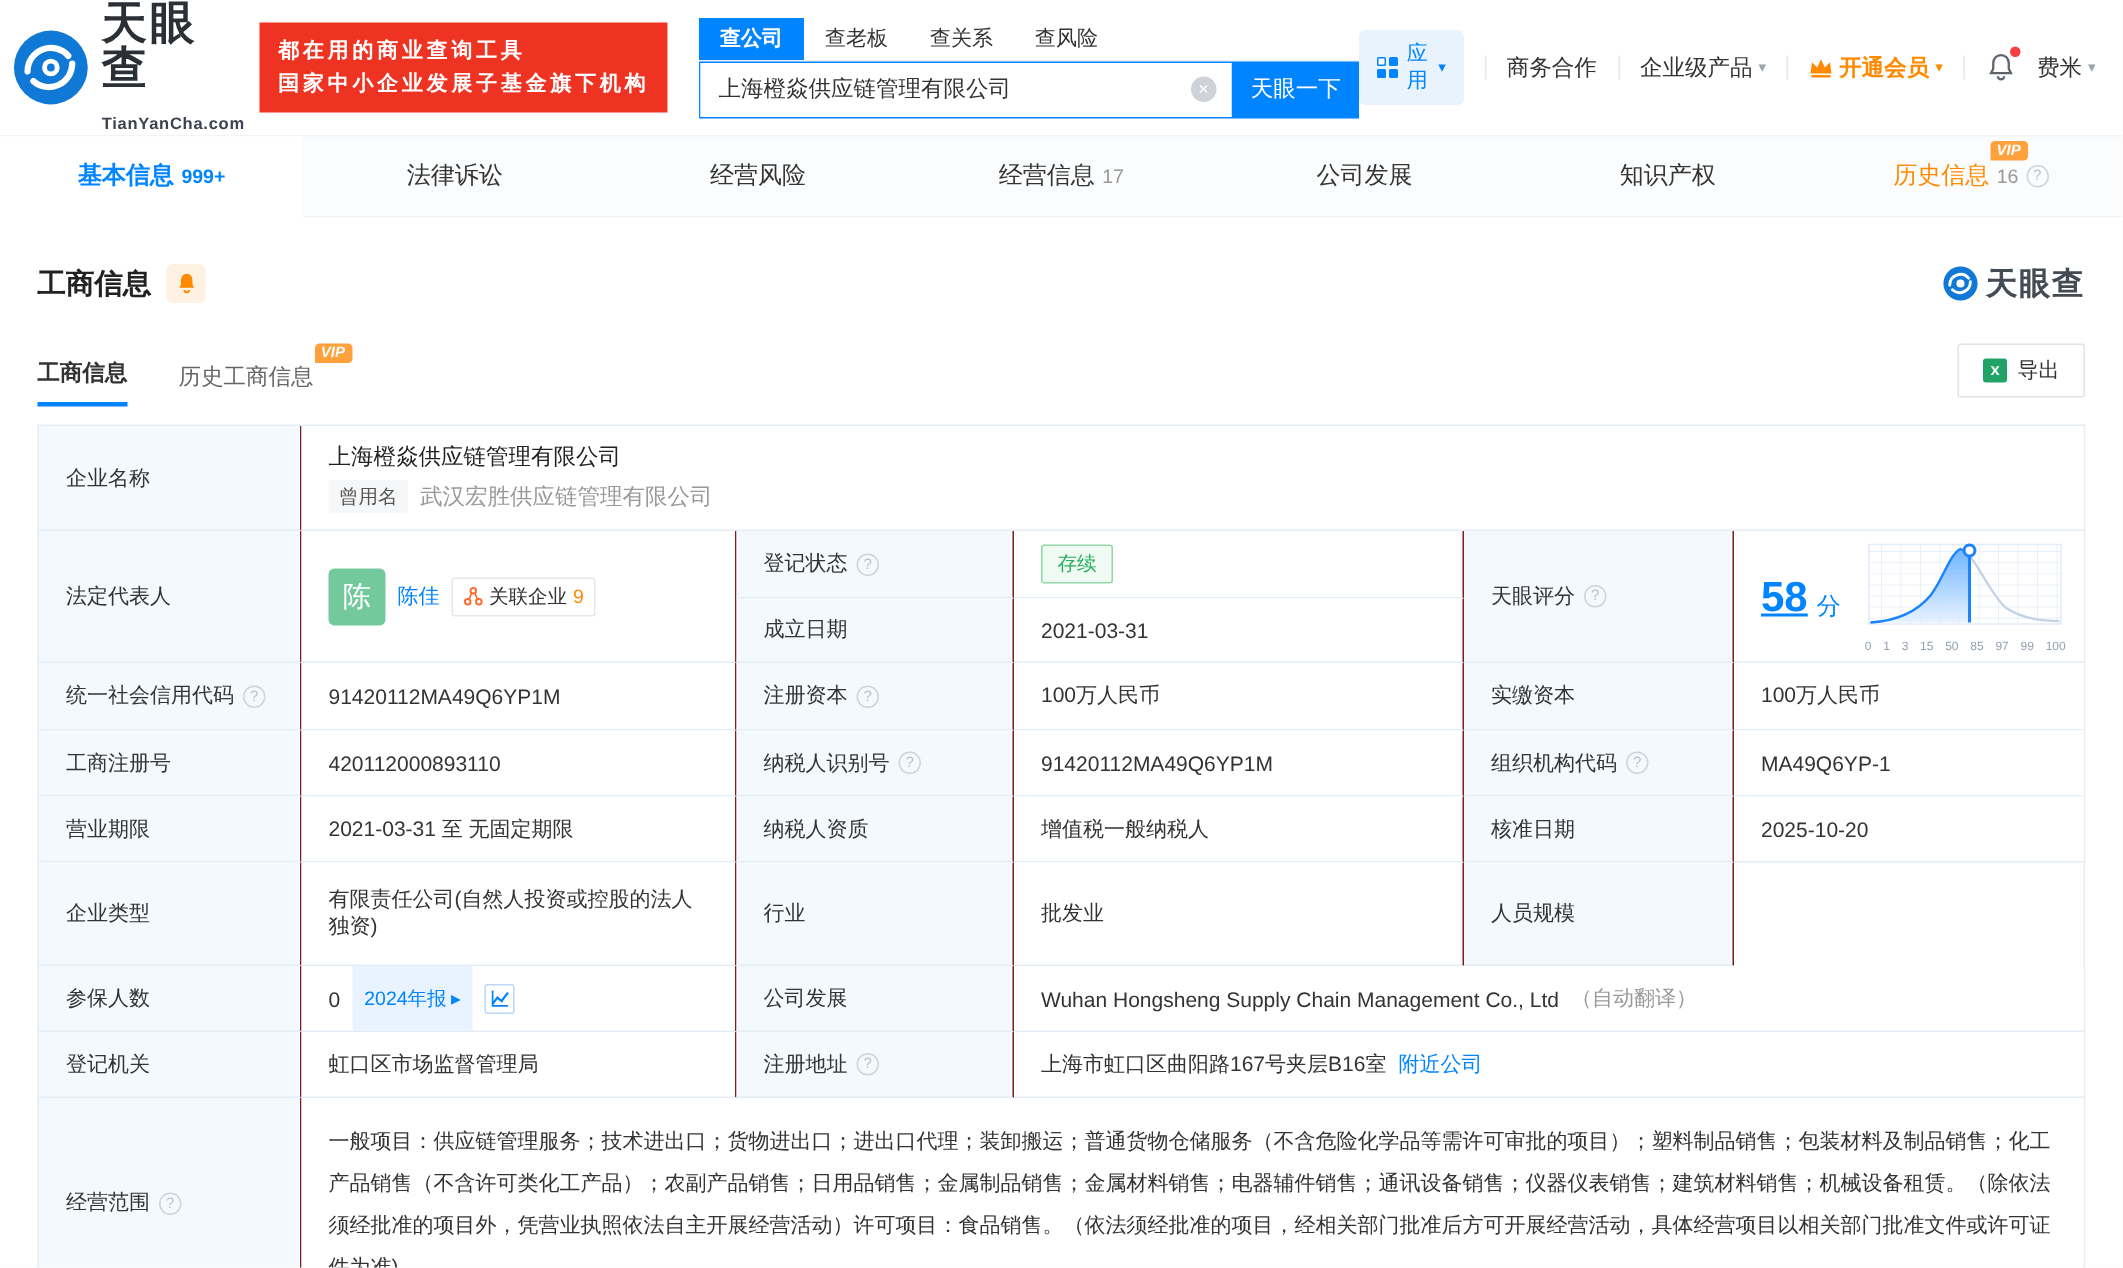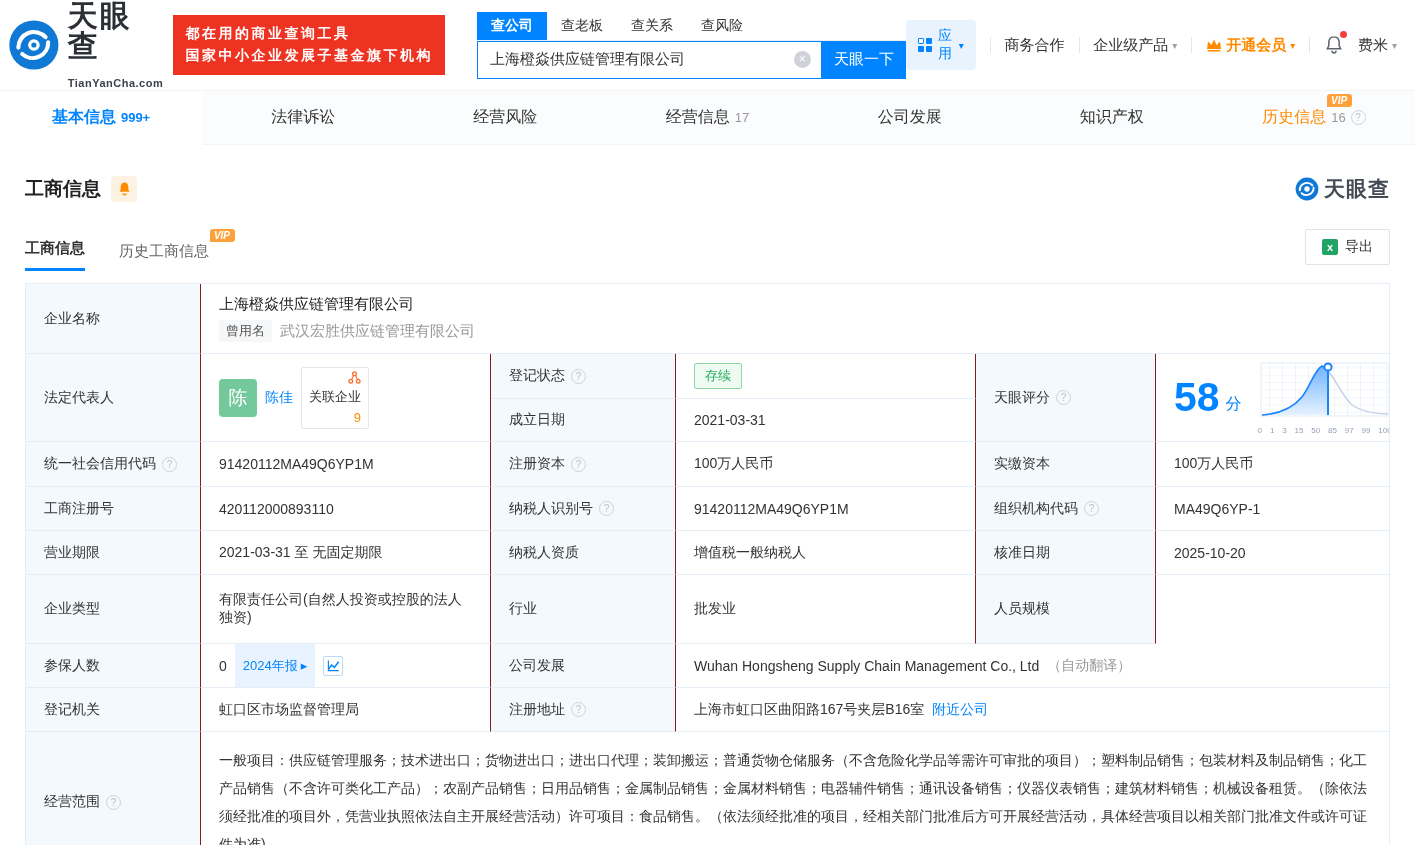--- a/index.html
+++ b/index.html
@@ -10,21 +10,21 @@
 
   
   .topbar { height:90px; background:#fff; display:flex; align-items:center; padding:0 18px 0 8px; }
   .logo { display:flex; align-items:center; gap:8px; }
   .logo-mark { width:52px; height:52px; }
   .logo-text .brand { font-size:30px; font-weight:700; color:#2b2f36; letter-spacing:2px; line-height:1; }
   .logo-text .domain { font-size:11px; font-weight:700; color:#3c4250; letter-spacing:.5px; margin-top:16px; }
   .slogan { background:#ef3322; color:#fff; padding:8px 12px; margin-left:10px; line-height:1.55; }
   .slogan div { font-size:14px; font-weight:700; letter-spacing:2.5px; white-space:nowrap; }
 
-  .search-wrap { margin-left:32px; width:455px; }
+  .search-wrap { margin-left:21px; width:455px; }
   .search-tabs { display:flex; align-items:flex-end; gap:0; border-bottom:1px solid #eceff3; }
   .stab { font-size:14px; color:#333; padding:5px 14px; cursor:pointer; }
   .stab.active { background:#0084ff; color:#fff; font-weight:600; }
   .search-bar { display:flex; margin-top:0; }
   .search-input-box { flex:1; position:relative; border:1px solid #0084ff; height:38px; display:flex; align-items:center; background:#fff; }
   .search-input-box input { border:none; outline:none; width:100%; height:100%; padding:0 34px 0 12px; font-size:15px; color:#333;
                             font-family:"Liberation Sans","DejaVu Sans",sans-serif; }
   .clear-ic { position:absolute; right:10px; width:17px; height:17px; border-radius:50%; background:#cfd3d9; color:#fff;
               font-size:12px; line-height:17px; text-align:center; cursor:pointer; }
   .search-btn { width:84px; height:38px; background:#0084ff; color:#fff; border:none; font-size:15px; cursor:pointer;
@@ -88,28 +88,28 @@
   .no-r { border-right:none; }
   .multi { flex-direction:column; align-items:flex-start; justify-content:center; gap:6px; padding:10px 18px; }
   .gray { color:#999; }
   .link { color:#0084ff; cursor:pointer; }
   .former-badge { background:#f6f7f8; color:#555; font-size:13px; padding:2px 7px; border-radius:2px; }
   .name-line2 { display:flex; align-items:center; gap:8px; font-size:15px; }
   .company-name { font-size:15px; color:#222; }
 
   .avatar { width:38px; height:38px; border-radius:4px; background:#74c99c; color:#fff; font-size:19px;
             display:flex; align-items:center; justify-content:center; cursor:pointer; flex:none; }
-  .rel-badge { display:flex; align-items:flex-end; gap:4px; border:1px solid #e4e7ea; border-radius:2px;
-               padding:3px 7px; font-size:13px; cursor:pointer; background:#fff;flex-direction:column; }
+  .rel-badge { display:flex; align-items:center; gap:4px; border:1px solid #e4e7ea; border-radius:2px;
+               padding:3px 7px; font-size:13px; cursor:pointer; background:#fff; }
   .rel-badge .cnt { color:#ff8a00; }
 
   .status-badge { background:#eefaf2; border:1px solid #8fd9a8; color:#27ae60; font-size:13px; padding:3px 10px; border-radius:2px; }
 
   .score-cell { gap:14px; padding-right:8px; }
-  .score-num { font-size:41px; font-weight:700; color:#0084ff; line-height:1; }
+  .score-num { font-size:28px; font-weight:700; color:#0084ff; line-height:1;text-decoration:underline; }
   .score-unit { font-size:16px; color:#0084ff; margin-top:14px; margin-left:-8px; }
   .spark { width:138px; }
   .spark .axis { display:flex; justify-content:space-between; font-size:8px; color:#93a1b3; padding:0 2px; margin-top:1px; }
 
   .report-badge { display:flex; align-items:center; gap:3px; background:#e9f3ff; color:#0084ff; font-size:13px;
                   padding:19px 8px; border-radius:2px; cursor:pointer; }
   .trend-ic { width:20px; height:20px; border:1px solid #bcd8f2; border-radius:2px; display:flex; align-items:center;
               justify-content:center; cursor:pointer; }
 
   .scope-val { line-height:2.0; padding:14px 18px; font-size:14px; display:block; }

